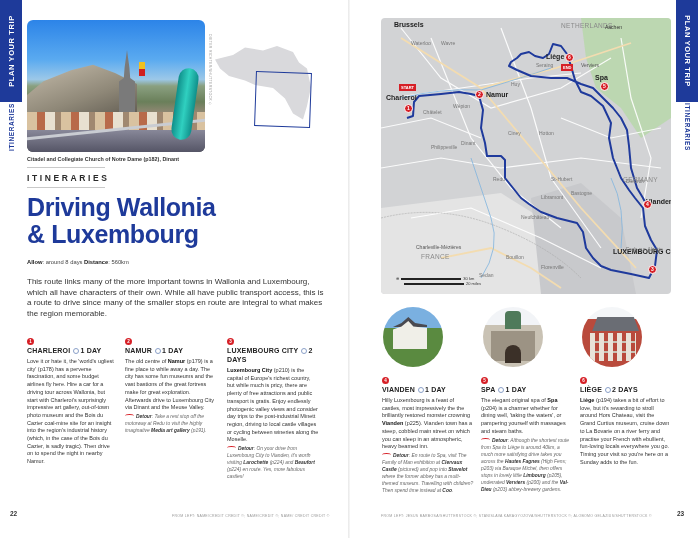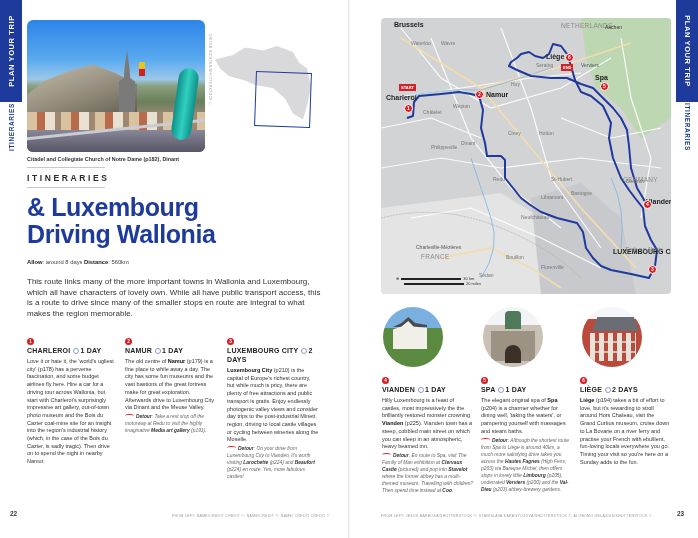--- a/index.html
+++ b/index.html
@@ -117,29 +117,29 @@
     <div class="land"></div>
     <div class="box"></div>
   </div>
 
   <div class="caption">Citadel and Collegiate Church of Notre Dame (p182), Dinant</div>
   <div class="rule" style="top:167px"></div>
   <div class="section-label">ITINERARIES</div>
   <div class="rule" style="top:187px"></div>
 
   <div class="title">
+    <div>Driving Wallonia</div>
     <div>&amp; Luxembourg</div>
-    <div>Driving Wallonia</div>
   </div>
 
   <div class="meta">
     <b>Allow</b><span>: around 8 days </span><b>Distance</b><span>: 560km</span>
   </div>
 
-  <div class="intro">This route links many of the more important towns in Wallonia and Luxembourg, which all have characters of lovely own. While all have public transport access, this is a route to drive since many of the smaller stops en route are integral to what makes the region memorable.</div>
+  <div class="intro">This route links many of the more important towns in Wallonia and Luxembourg, which all have characters of their own. While all have public transport access, this is a route to drive since many of the smaller stops en route are integral to what makes the region memorable.</div>
 
   <div class="stop" style="left:27px; top:338px; width:88px;">
     <span class="stop-num">1</span>
     <div class="stop-head">
       <span>CHARLEROI</span><span class="clock"></span><span>1 DAY</span>
     </div>
     <div class="stop-body">Love it or hate it, the 'world's ugliest city' (p178) has a perverse fascination, and some budget airlines fly here. Hire a car for a driving tour across Wallonia, but start with Charleroi's surprisingly impressive art gallery, out-of-town photo museum and the Bois du Cazier coal-mine site for an insight into the region's industrial history (which, in the case of the Bois du Cazier, is sadly tragic). Then drive on to spend the night in nearby Namur.</div>
   </div>
 
   <div class="stop" style="left:125px; top:338px; width:92px;">

